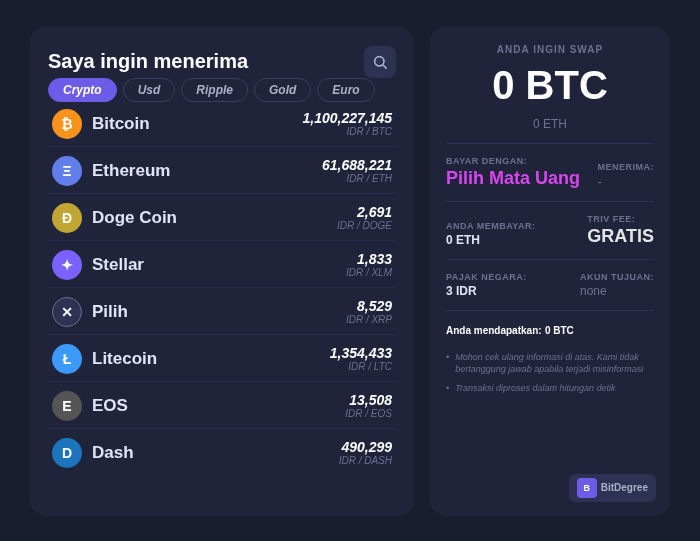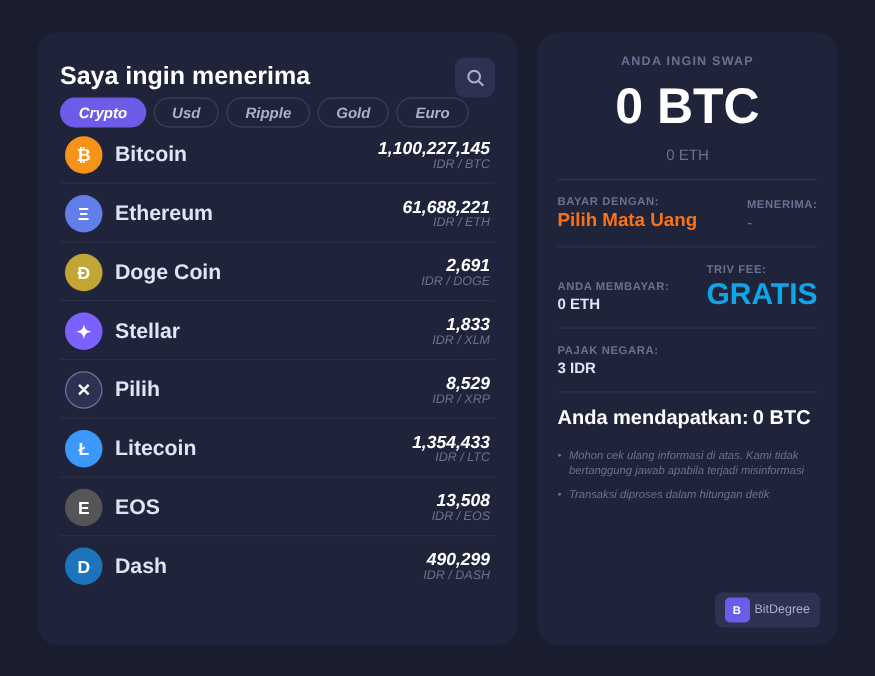--- a/index.html
+++ b/index.html
@@ -183,45 +183,45 @@
       text-transform: uppercase;
       letter-spacing: 0.5px;
       margin-bottom: 2px;
     }
     .swap-field-value {
       font-size: 12px;
       font-weight: 700;
       color: #e0e4f5;
     }
     .swap-select {
-      font-size: 15px;
-      font-weight: 700;
-      color: #f97316;
+      font-size: 18px;
+      font-weight: 700;
+      color: #d946ef;
     }
     .swap-dash {
       font-size: 13px;
       color: #6b7191;
     }
     .gratis {
-      font-size: 24px;
+      font-size: 18px;
       font-weight: 800;
-      color: #0ea5e9;
+      color: #e5e5e5;
     }
     .none-text {
       font-size: 12px;
       color: #6b7191;
     }
     .swap-result {
       font-size: 12px;
       font-weight: 700;
       color: #e0e4f5;
     }
     .swap-result span {
       color: #ffffff;
-      font-size: 16px;
+      font-size: 10px;
     }
     .info-list {
       display: flex;
       flex-direction: column;
       gap: 6px;
       margin-top: 4px;
     }
     .info-item {
       display: flex;
       gap: 6px;
@@ -252,21 +252,21 @@
       border-radius: 4px;
       display: flex;
       align-items: center;
       justify-content: center;
       font-size: 9px;
       color: #fff;
       font-weight: 900;
     }
     .bitdegree-text {
       font-size: 10px;
-      font-weight: 400;
+      font-weight: 700;
       color: #aab0c8;
     }
   </style>
 </head>
 <body>
 
 <div class="container">
 
   <div class="left-panel">
     <div class="left-header">
@@ -417,20 +417,24 @@
       </div>
     </div>
 
     <div class="swap-divider"></div>
 
     <div class="swap-row">
       <div>
         <div class="swap-field-label">Pajak Negara:</div>
         <div class="swap-field-value">3 IDR</div>
       </div>
+      <div>
+        <div class="swap-field-label">Akun Tujuan:</div>
+        <div class="none-text">none</div>
+      </div>
     </div>
 
     <div class="swap-divider"></div>
 
     <div class="swap-result">
       <span>Anda mendapatkan:</span>
       <span>0 BTC</span>
     </div>
 
     <div class="info-list">

